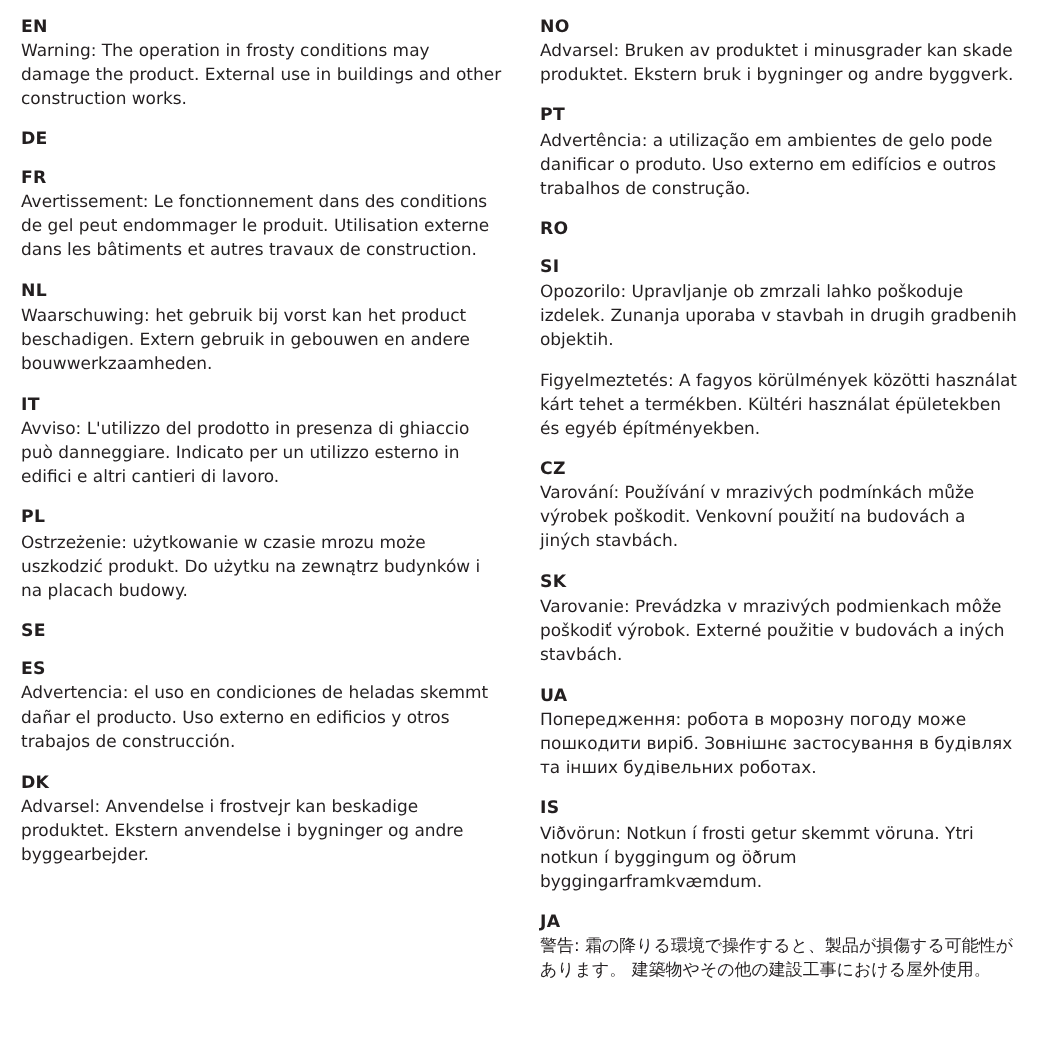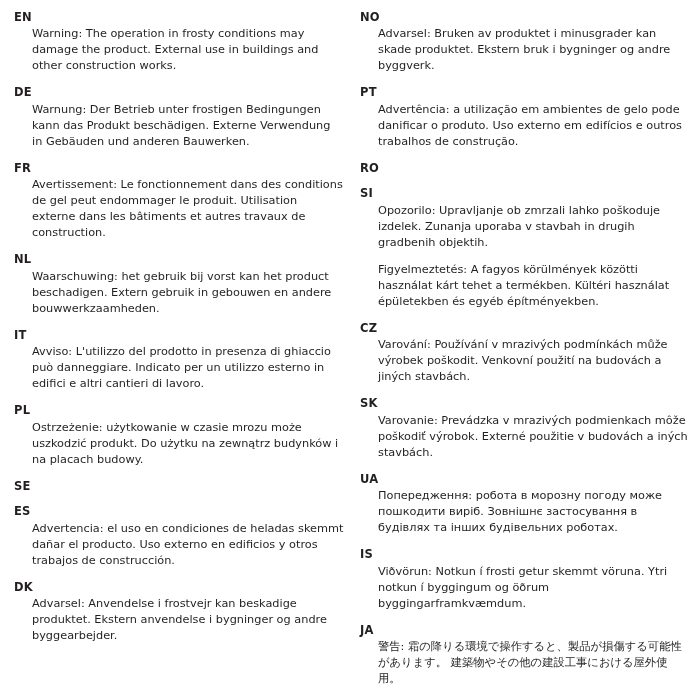--- a/index.html
+++ b/index.html
@@ -41,40 +41,38 @@
     letter-spacing: 0.2px;
     line-height: 1.25;
     margin-bottom: 2px;
     color: #231f20;
   }
   .text {
     font-size: 11.3px;
     line-height: 1.42;
     color: #231f20;
     max-width: 322px;
-    margin-left: 18px;
   }
   .col.right .text {
     max-width: 318px;
   }
 </style>
 </head>
 <body>
 
 <div class="page">
   <div class="columns">
 
     <div class="col left">
       <div class="entry">
         <div class="lang">EN</div>
         <div class="text">Warning: The operation in frosty conditions may damage the product. External use in buildings and other construction works.</div>
       </div>
       <div class="entry">
         <div class="lang">DE</div>
-        <div class="text">Warnung: Der Betrieb unter frostigen Bedingungen kann das Produkt beschädigen. Externe Verwendung in Gebäuden und anderen Bauwerken.</div>
       </div>
       <div class="entry">
         <div class="lang">FR</div>
         <div class="text">Avertissement: Le fonctionnement dans des conditions de gel peut endommager le produit. Utilisation externe dans les bâtiments et autres travaux de construction.</div>
       </div>
       <div class="entry">
         <div class="lang">NL</div>
         <div class="text">Waarschuwing: het gebruik bij vorst kan het product beschadigen. Extern gebruik in gebouwen en andere bouwwerkzaamheden.</div>
       </div>
       <div class="entry">

